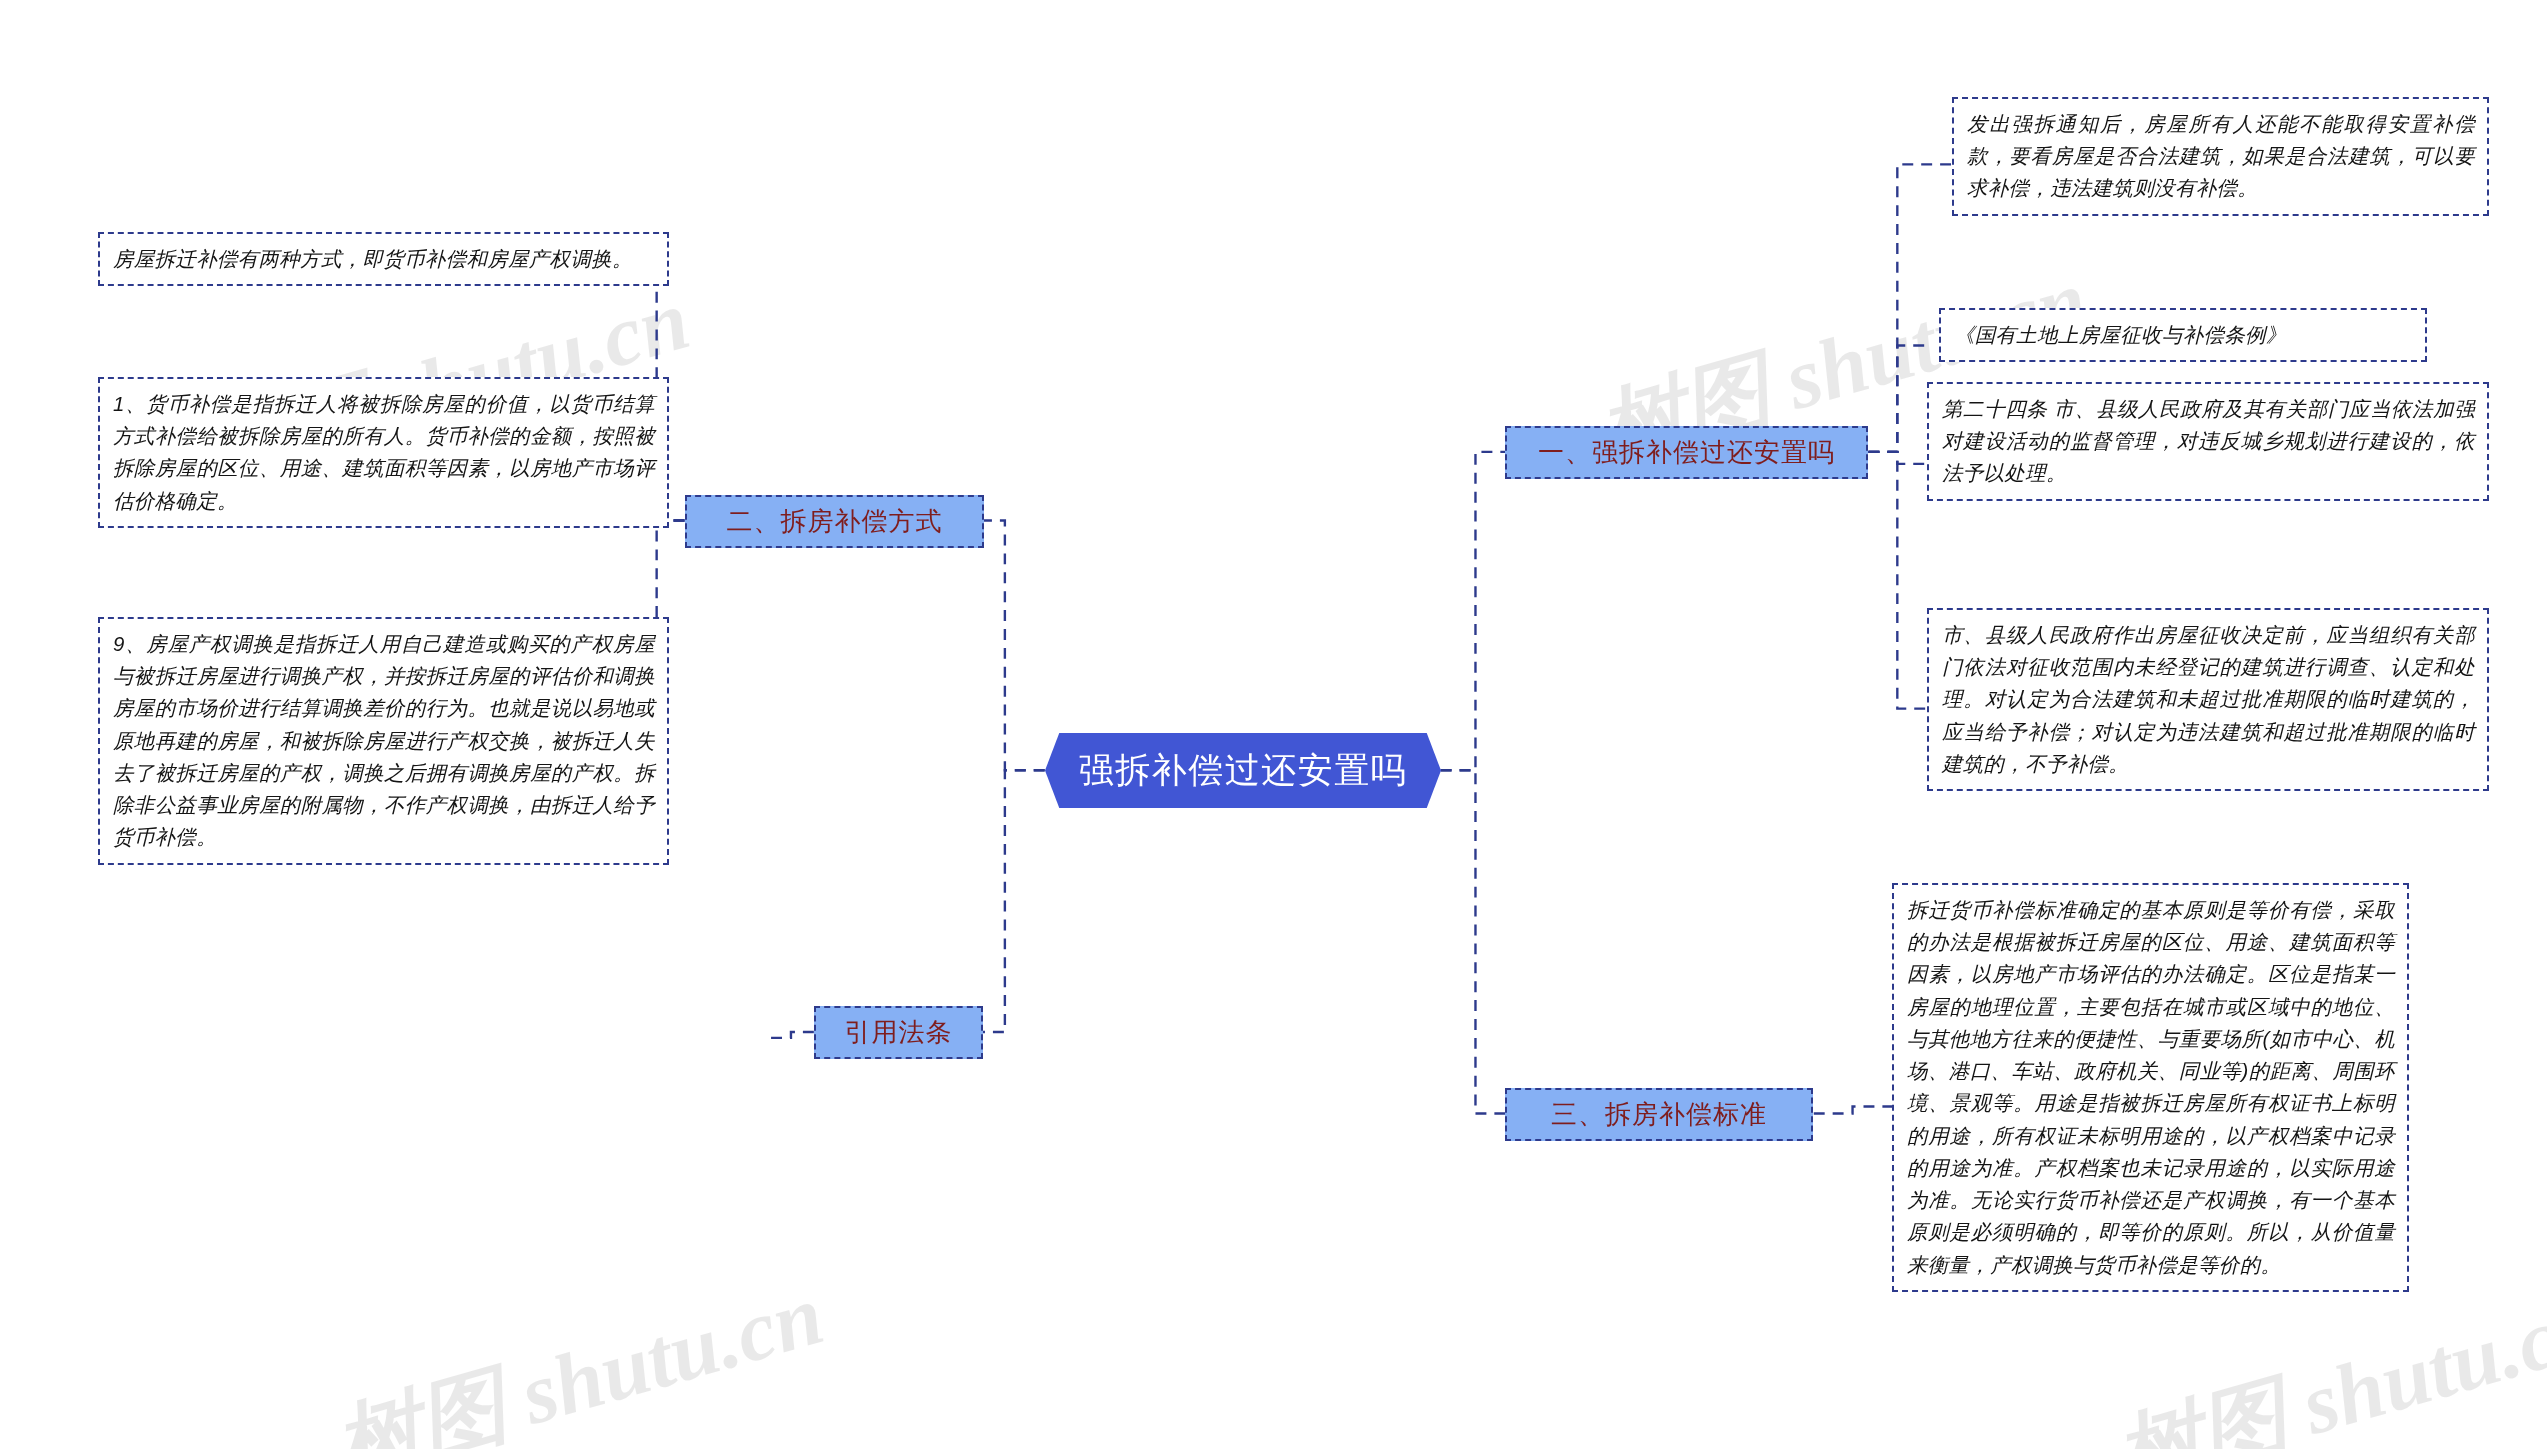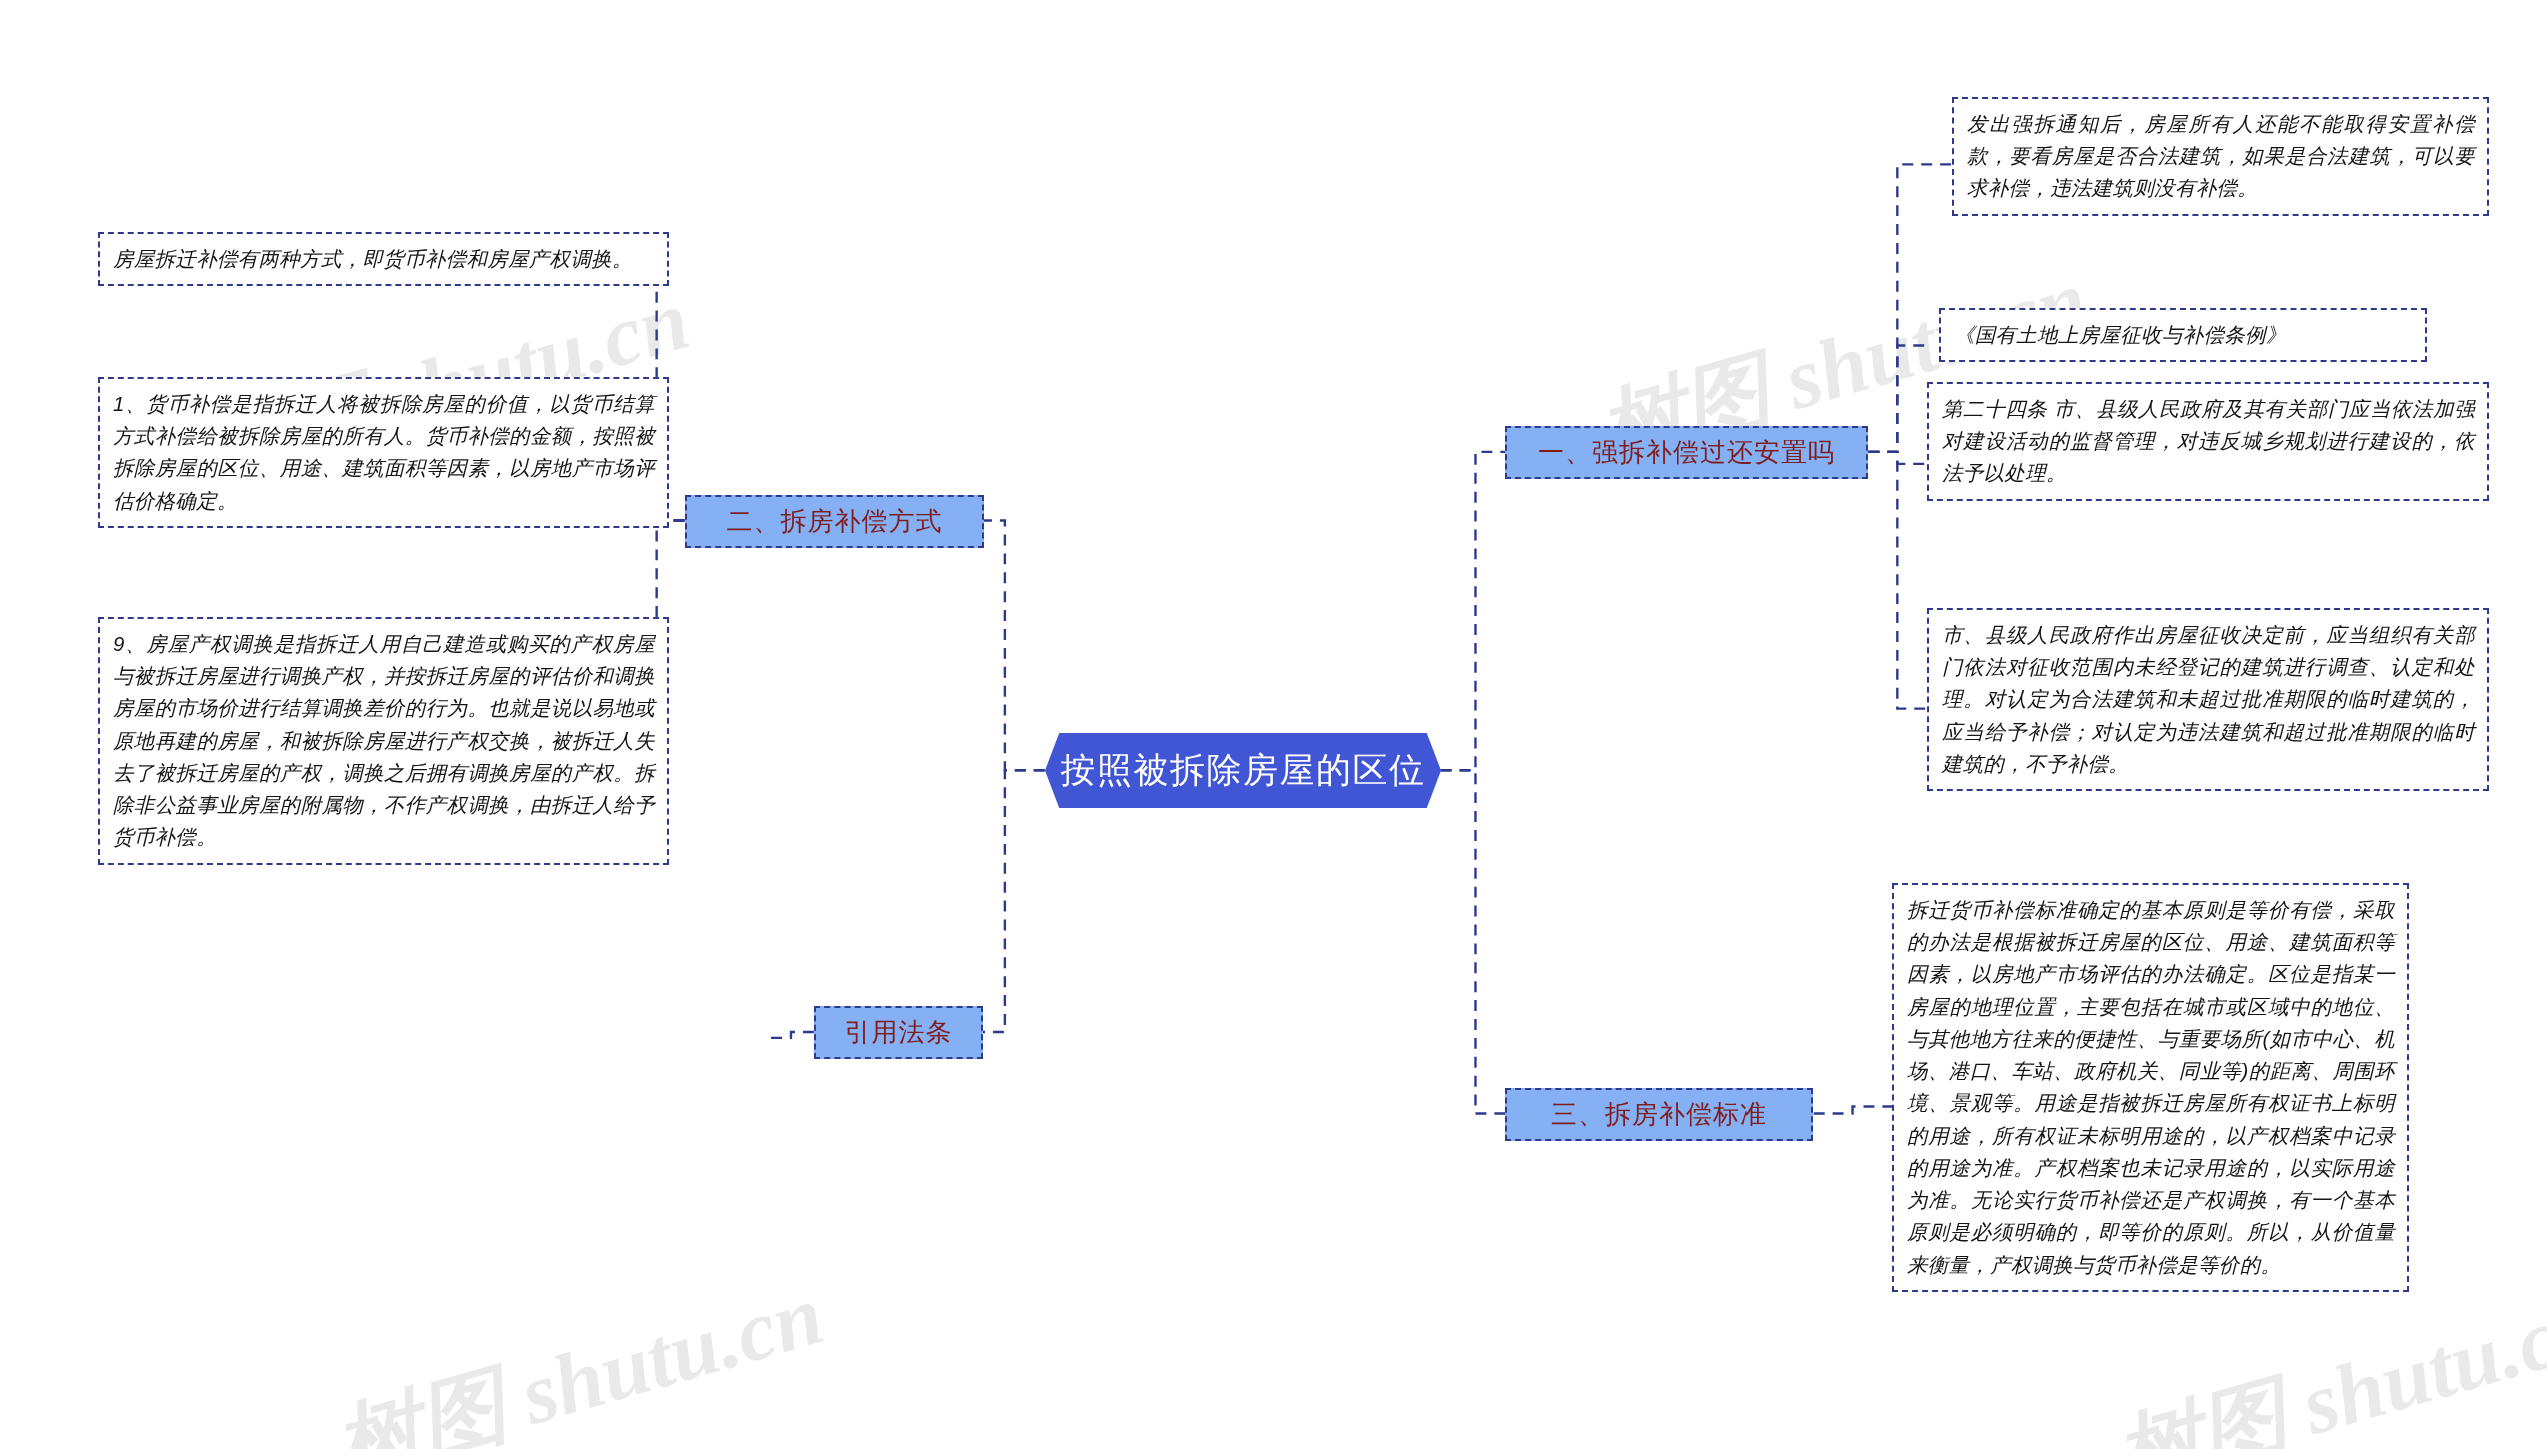--- a/index.html
+++ b/index.html
@@ -118,21 +118,21 @@
     <path d="M1448 774 L1483 774 L1483 1119 L1513 1119"></path>
 
     <path d="M1878 454 L1907 454 L1907 165 L1962 165"></path>
     <path d="M1878 454 L1907 454 L1907 347 L1937 347"></path>
     <path d="M1878 454 L1907 454 L1907 466 L1937 466"></path>
     <path d="M1878 454 L1907 454 L1907 712 L1937 712"></path>
 
     <path d="M1823 1119 L1862 1119 L1862 1112 L1902 1112"></path>
   </svg>
 
-  <div class="central">按照被拆除房屋的区位</div>
+  <div class="central">强拆补偿过还安置吗</div>
 
   <div class="node" id="node-l1">二、拆房补偿方式</div>
   <div class="node" id="node-l2">引用法条</div>
 
   <div class="box" id="box-l1">房屋拆迁补偿有两种方式，即货币补偿和房屋产权调换。</div>
   <div class="box" id="box-l2">1、货币补偿是指拆迁人将被拆除房屋的价值，以货币结算方式补偿给被拆除房屋的所有人。货币补偿的金额，按照被拆除房屋的区位、用途、建筑面积等因素，以房地产市场评估价格确定。</div>
   <div class="box" id="box-l3">9、房屋产权调换是指拆迁人用自己建造或购买的产权房屋与被拆迁房屋进行调换产权，并按拆迁房屋的评估价和调换房屋的市场价进行结算调换差价的行为。也就是说以易地或原地再建的房屋，和被拆除房屋进行产权交换，被拆迁人失去了被拆迁房屋的产权，调换之后拥有调换房屋的产权。拆除非公益事业房屋的附属物，不作产权调换，由拆迁人给予货币补偿。</div>
 
   <div class="node" id="node-r1">一、强拆补偿过还安置吗</div>
   <div class="node" id="node-r2">三、拆房补偿标准</div>

